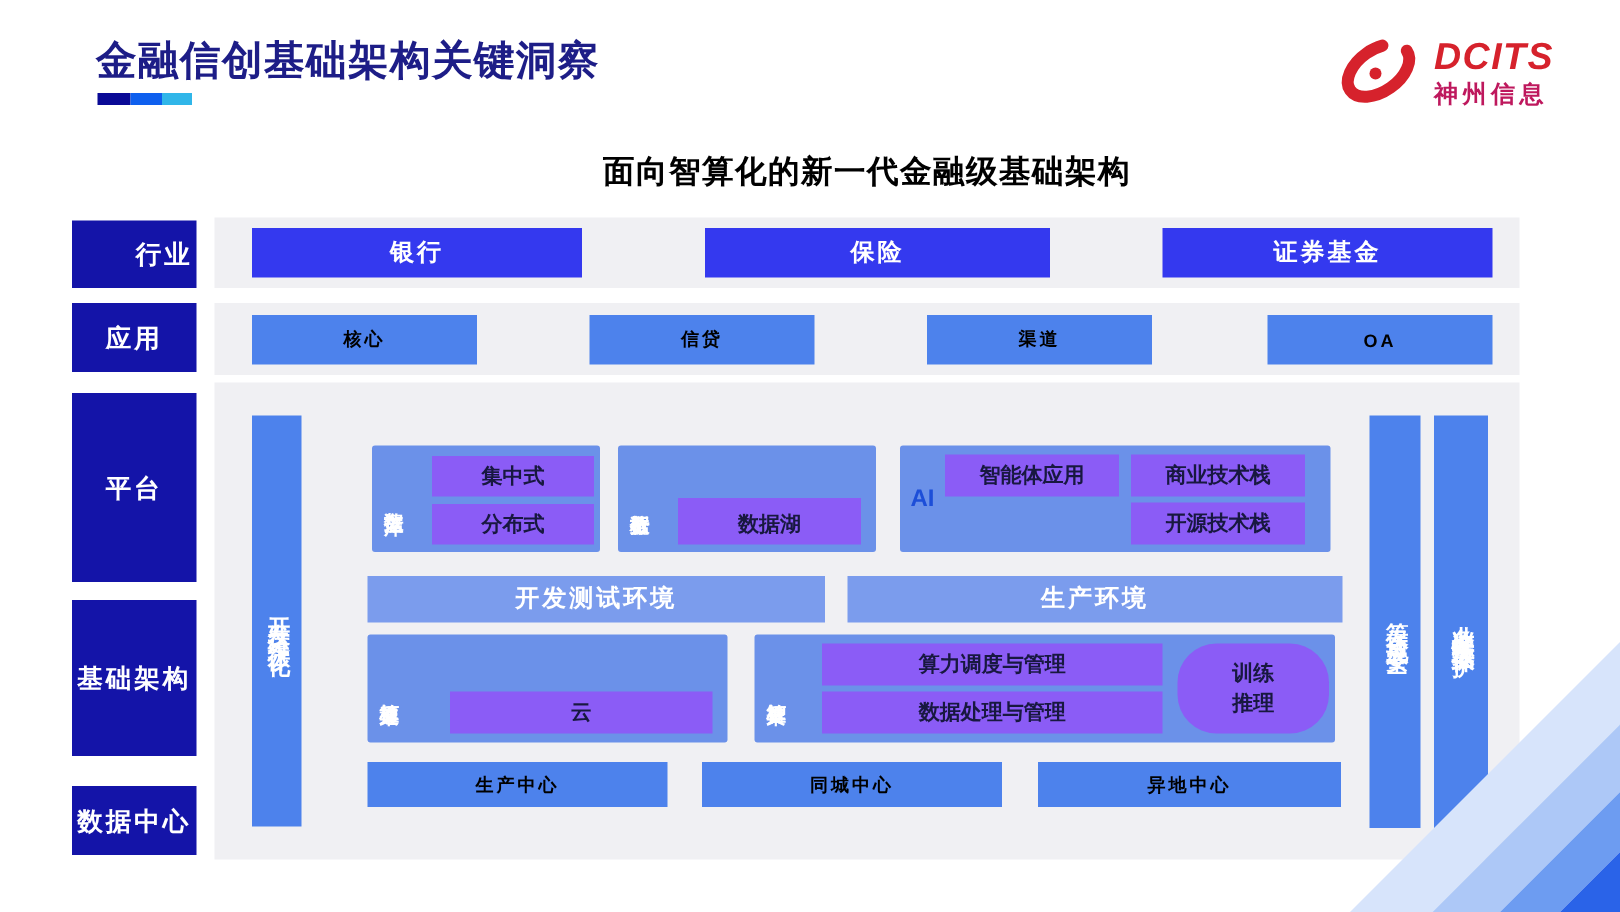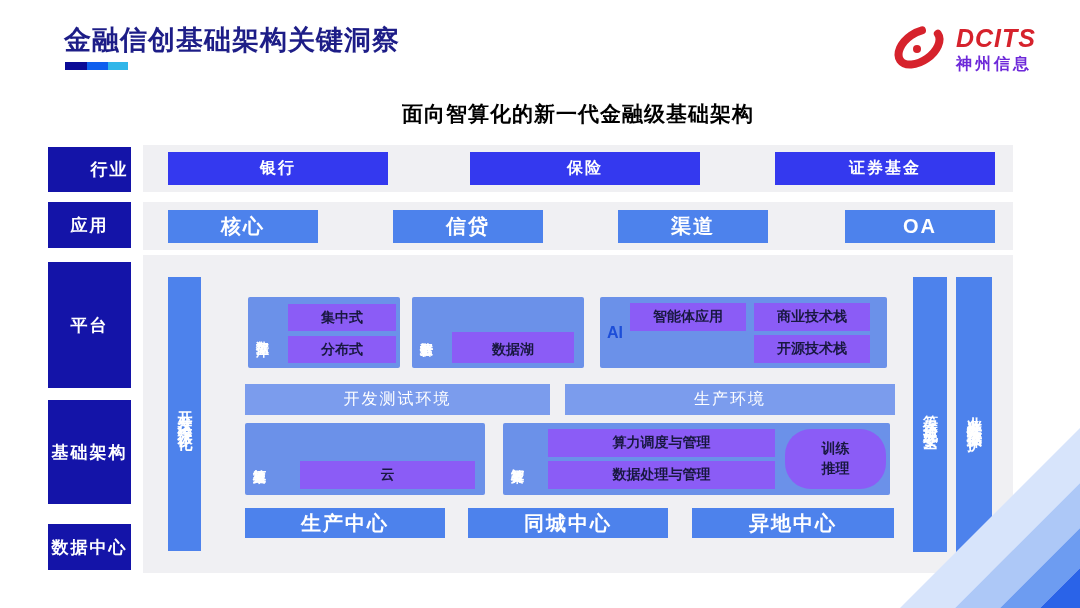--- a/index.html
+++ b/index.html
@@ -8,30 +8,30 @@
   .abs{position:absolute;box-sizing:border-box;}
   .c{display:flex;align-items:center;justify-content:center;text-align:center;}
   .vtext{writing-mode:vertical-lr;text-orientation:upright;}
 
   .page-title{font-size:27px;font-weight:800;color:#1d1d87;letter-spacing:1px;}
   .subtitle{font-size:21px;font-weight:800;color:#000000;letter-spacing:1px;}
 
   .side{background:#1414a8;color:#fff;font-weight:700;font-size:17px;letter-spacing:2px;}
   .strip{background:#f0f0f3;}
   .btn1{background:#3439ef;color:#fff;font-weight:700;font-size:16px;letter-spacing:2px;}
-  .btn2{background:#4d82ec;color:#ffffff;font-weight:700;font-size:20px;letter-spacing:2px;}
+  .btn2{background:#4d82ec;color:#000000;font-weight:700;font-size:12px;letter-spacing:2px;}
   .vbar{background:#4d82ec;color:#fff;font-weight:700;font-size:15px;letter-spacing:4px;}
   .group{background:#6b91e9;border-radius:2px;}
   .glabel{color:#fff;font-weight:700;font-size:13px;letter-spacing:1px;}
   .ailabel{color:#1d4ed8;font-weight:700;font-size:16px;}
   .ibox{background:#8b5cf6;color:#181840;font-weight:700;font-size:14px;}
-  .env{background:#7b9ced;color:#fff;font-weight:400;font-size:16px;letter-spacing:2px;}
+  .env{background:#7b9ced;color:#fff;font-weight:700;font-size:16px;letter-spacing:2px;}
 
   .logo-brand{font-size:25px;font-weight:800;font-style:italic;color:#d6222c;letter-spacing:1px;line-height:1;}
-  .logo-company{font-size:16px;font-weight:700;color:#6d28d9;letter-spacing:3px;line-height:1;margin-top:5px;}
+  .logo-company{font-size:16px;font-weight:700;color:#be185d;letter-spacing:3px;line-height:1;margin-top:5px;}
   .pre{white-space:pre-line;}
 </style>
 </head>
 <body>
 
 <div class="stage">
 
   <div class="abs page-title" style="left:64px;top:22px;">金融信创基础架构关键洞察</div>
   <div class="abs" style="left:65px;top:62px;width:63px;height:8px;display:flex;">
     <div style="width:22px;background:#0a0a96;"></div>

